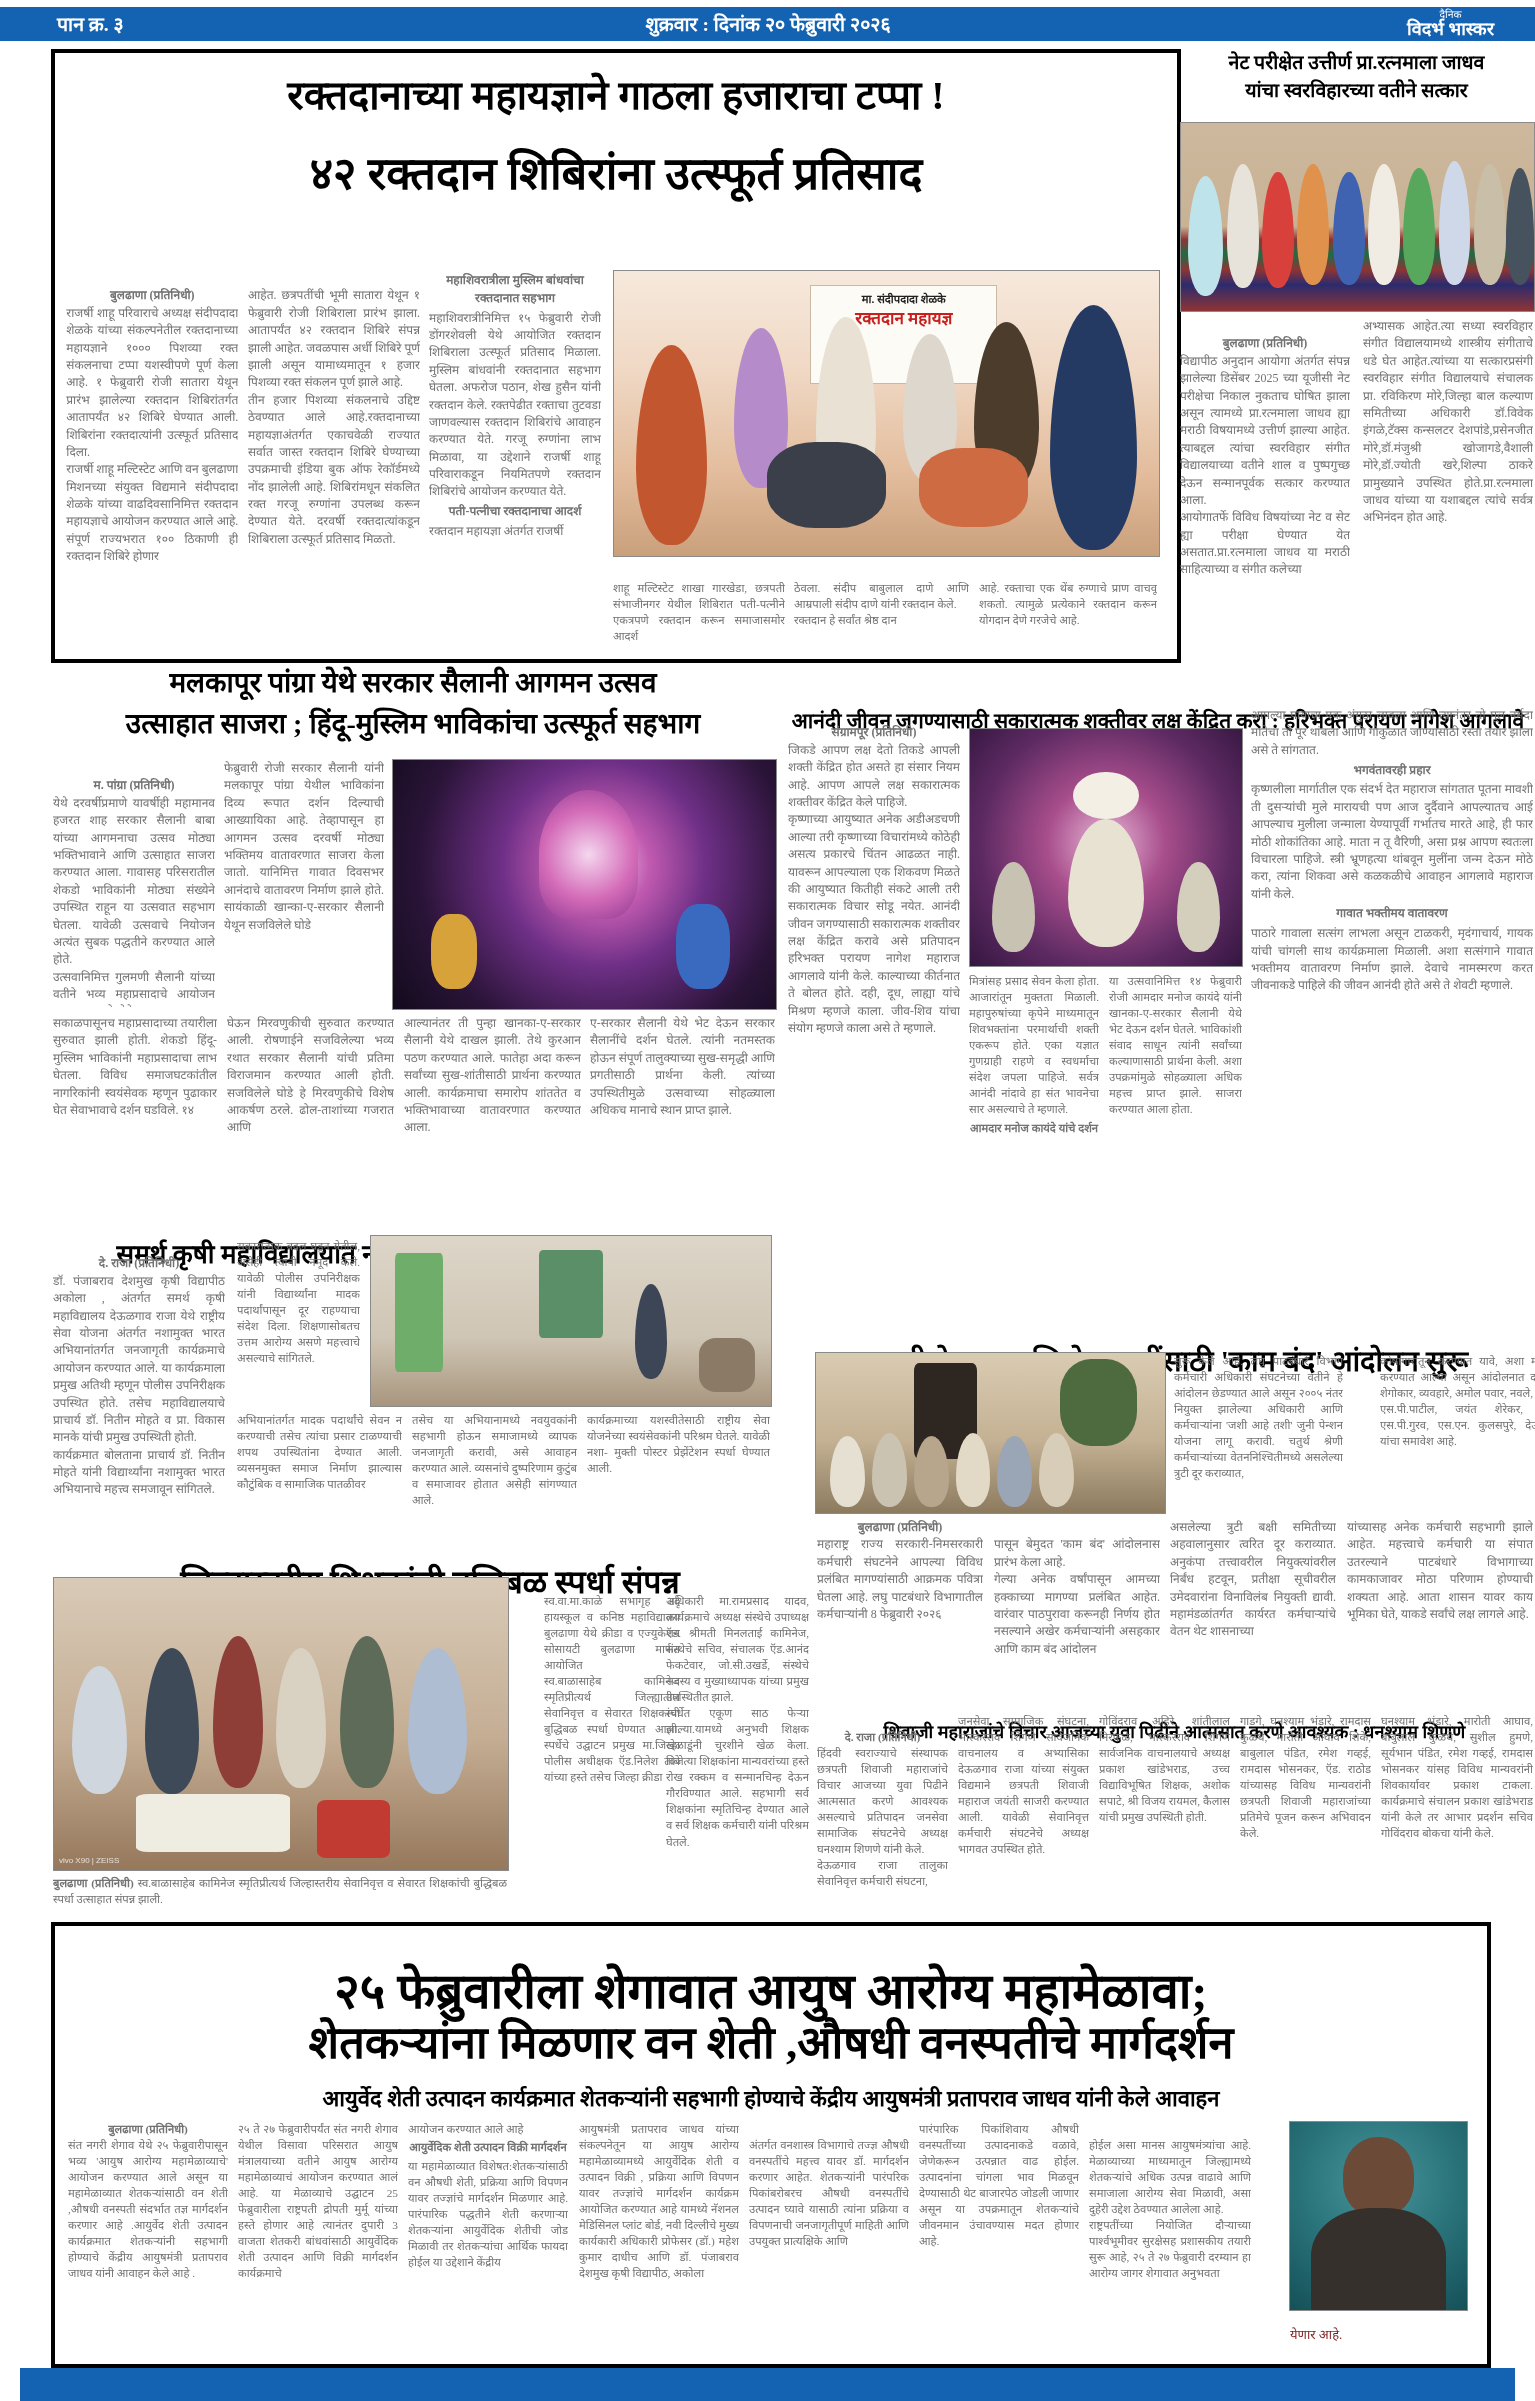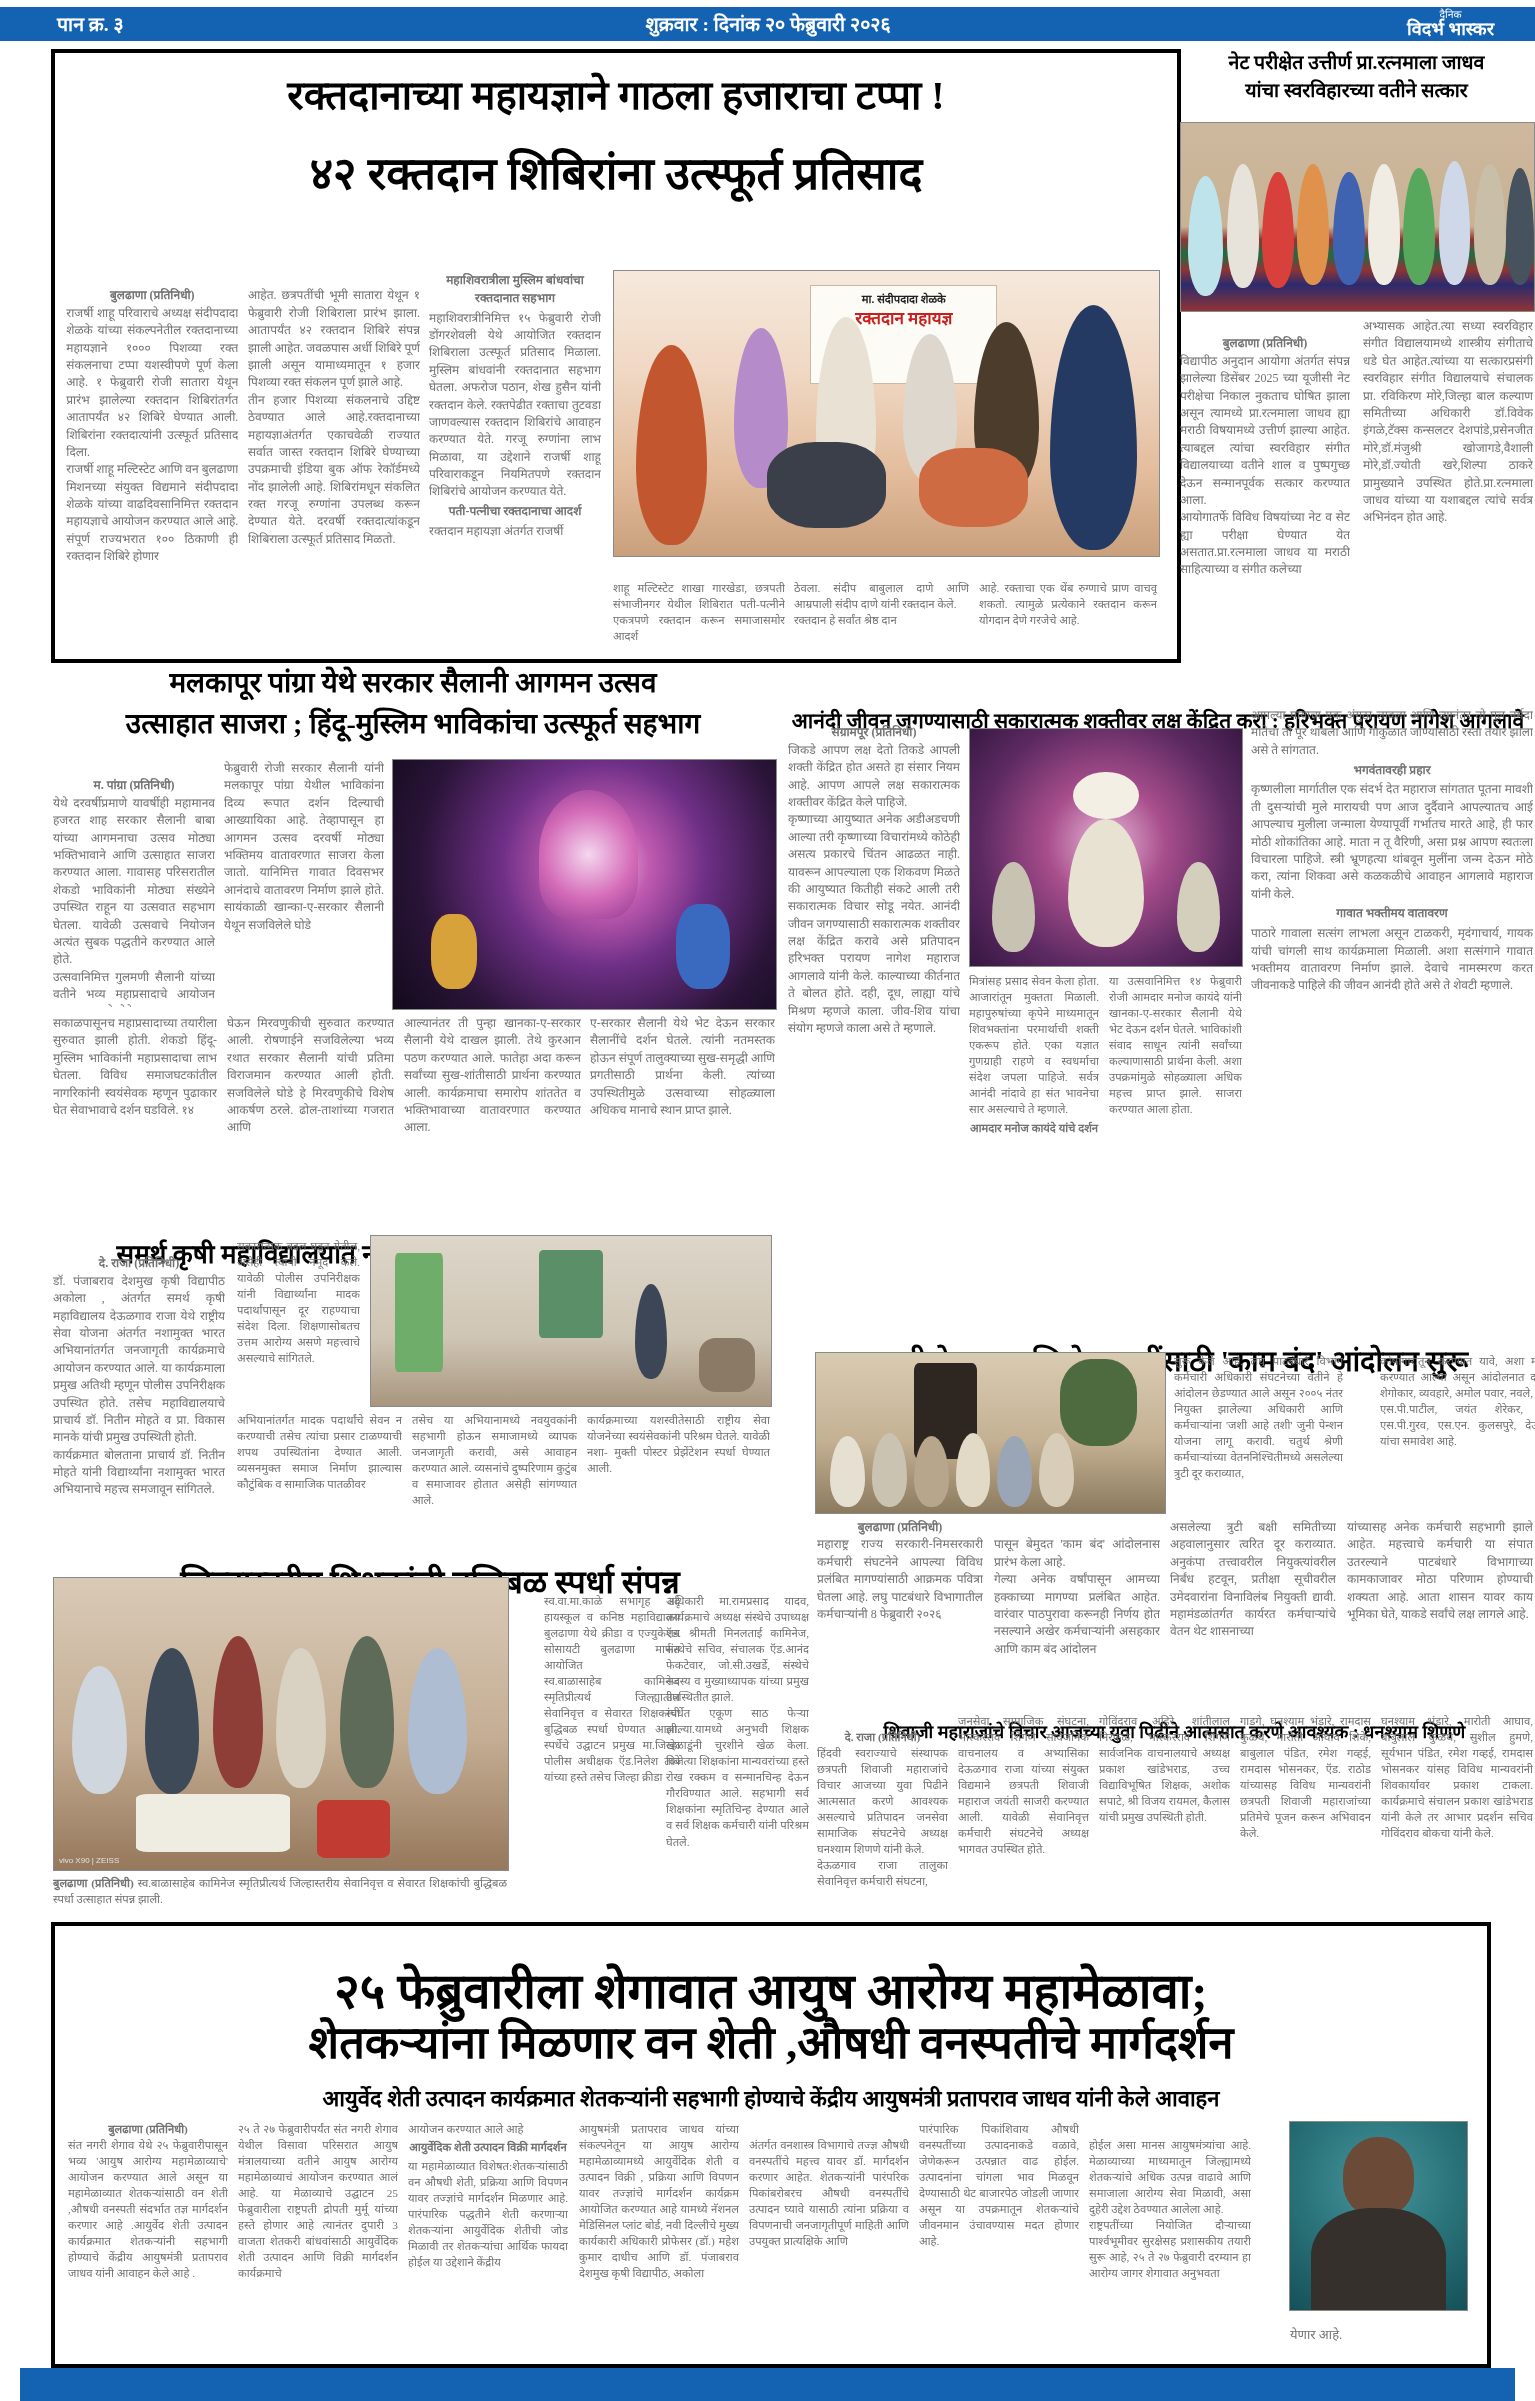--- a/index.html
+++ b/index.html
@@ -19,21 +19,21 @@
   .fig{position:absolute;border-radius:50% 50% 46% 46% / 62% 62% 38% 38%;}
   .ph-blood{background:linear-gradient(180deg,#f6e9dc 0%,#f0d8c4 35%,#e3bd9d 70%,#caa07c 100%);}
   .ph-net{background:linear-gradient(180deg,#cdb89e 0%,#c9b294 55%,#8f3434 62%,#1f6b43 70%,#8f3434 78%,#2b2b6e 86%,#8f3434 100%);}
   .ph-sailani{background:radial-gradient(circle at 55% 42%,#f2c7e2 0%,#c05ab0 18%,#6e2f86 40%,#2a1438 72%,#120a1c 100%);}
   .ph-anandi{background:radial-gradient(circle at 50% 48%,#e8b9d8 0%,#a84e8c 32%,#5d2a62 68%,#341640 100%);}
   .ph-nasha{background:linear-gradient(180deg,#ddd6c9 0%,#cfc5b4 60%,#a8967e 100%);}
   .ph-pension{background:linear-gradient(180deg,#d9cbb2 0%,#c4b193 55%,#8c7a5f 100%);}
   .ph-chess{background:linear-gradient(180deg,#d9cab7 0%,#c4ad93 55%,#96785c 100%);}
   .ph-portrait{background:radial-gradient(circle at 50% 32%,#49969c 0%,#2c767d 45%,#155058 100%);}
   .banner{position:absolute;background:#fdfbf6;border:0.8px solid #c9b9a6;text-align:center;overflow:hidden;}
-  .caption{position:absolute;font-size:13px;color:#737373;}
+  .caption{position:absolute;font-size:13px;color:#7f1d1d;}
   .wm{position:absolute;left:4.9px;bottom:4.9px;color:#f3f3f3;font-size:8px;font-family:"Liberation Sans",sans-serif;opacity:.85;}
 </style>
 </head>
 <body>
 
 <div class="sheet">
 
   <div class="bar" style="left:0;top:6.5px;width:1536px;height:34px;">
     <div style="position:absolute;left:57px;font-size:19.5px;font-weight:bold;">पान क्र. ३</div>
     <div style="position:absolute;left:0;right:0;text-align:center;font-size:19.5px;font-weight:bold;">शुक्रवार : दिनांक २० फेब्रुवारी २०२६</div>

